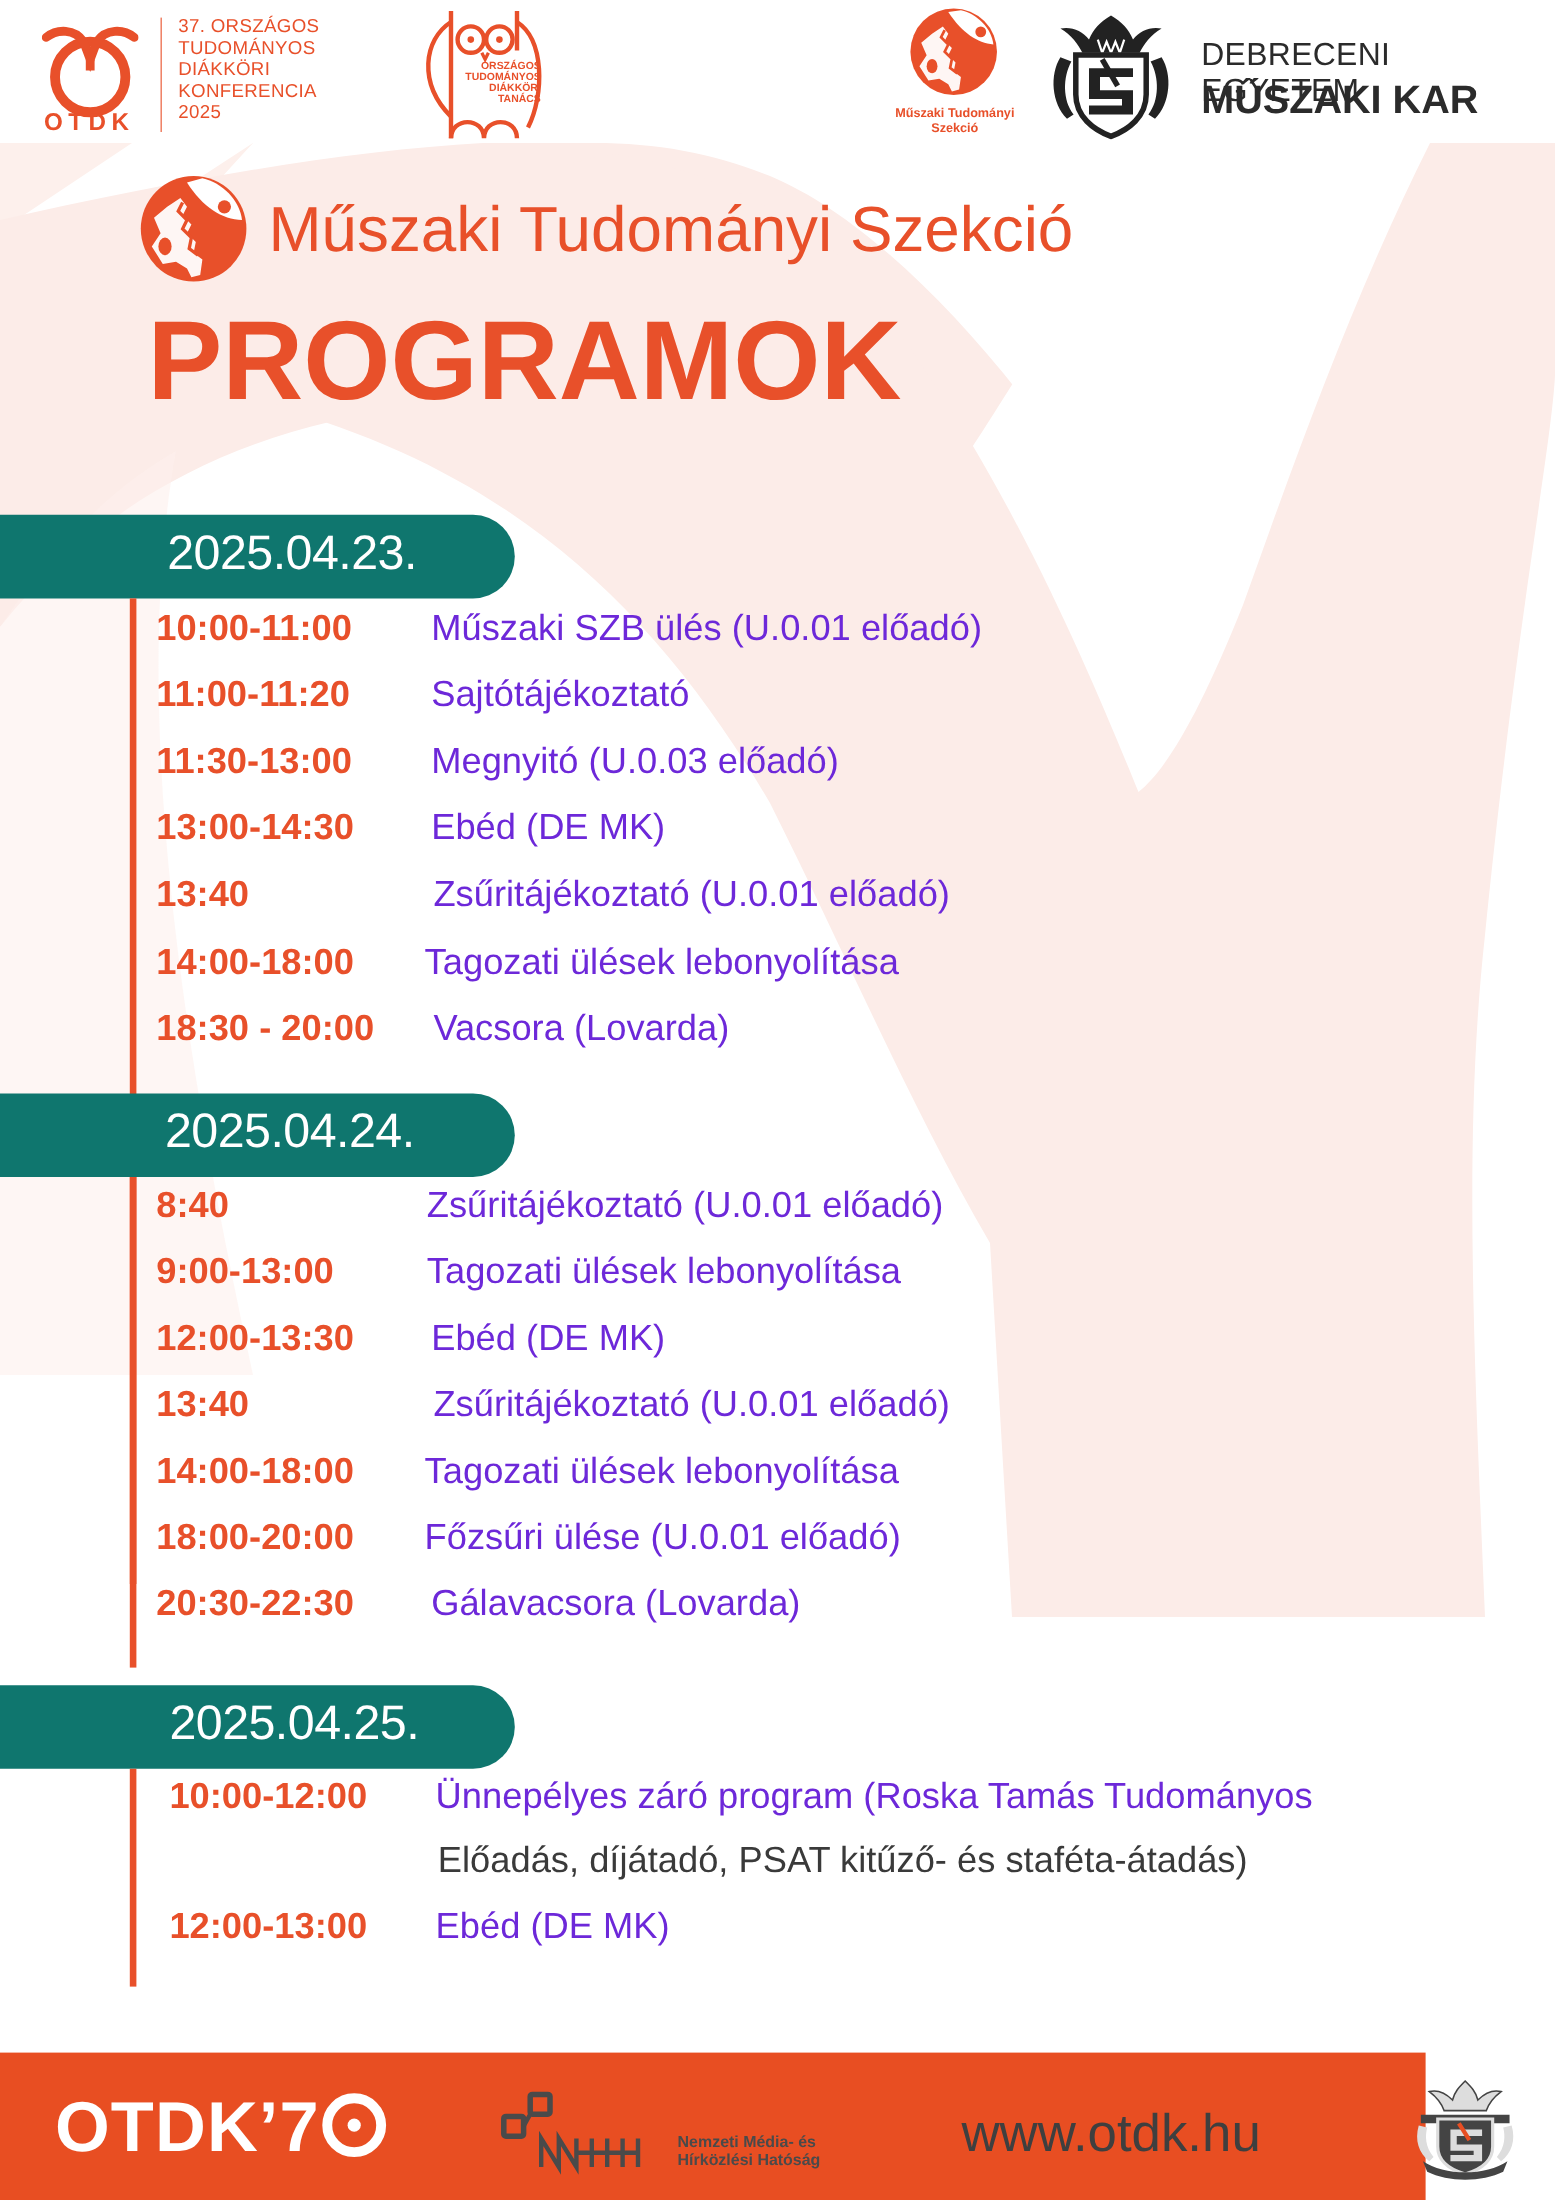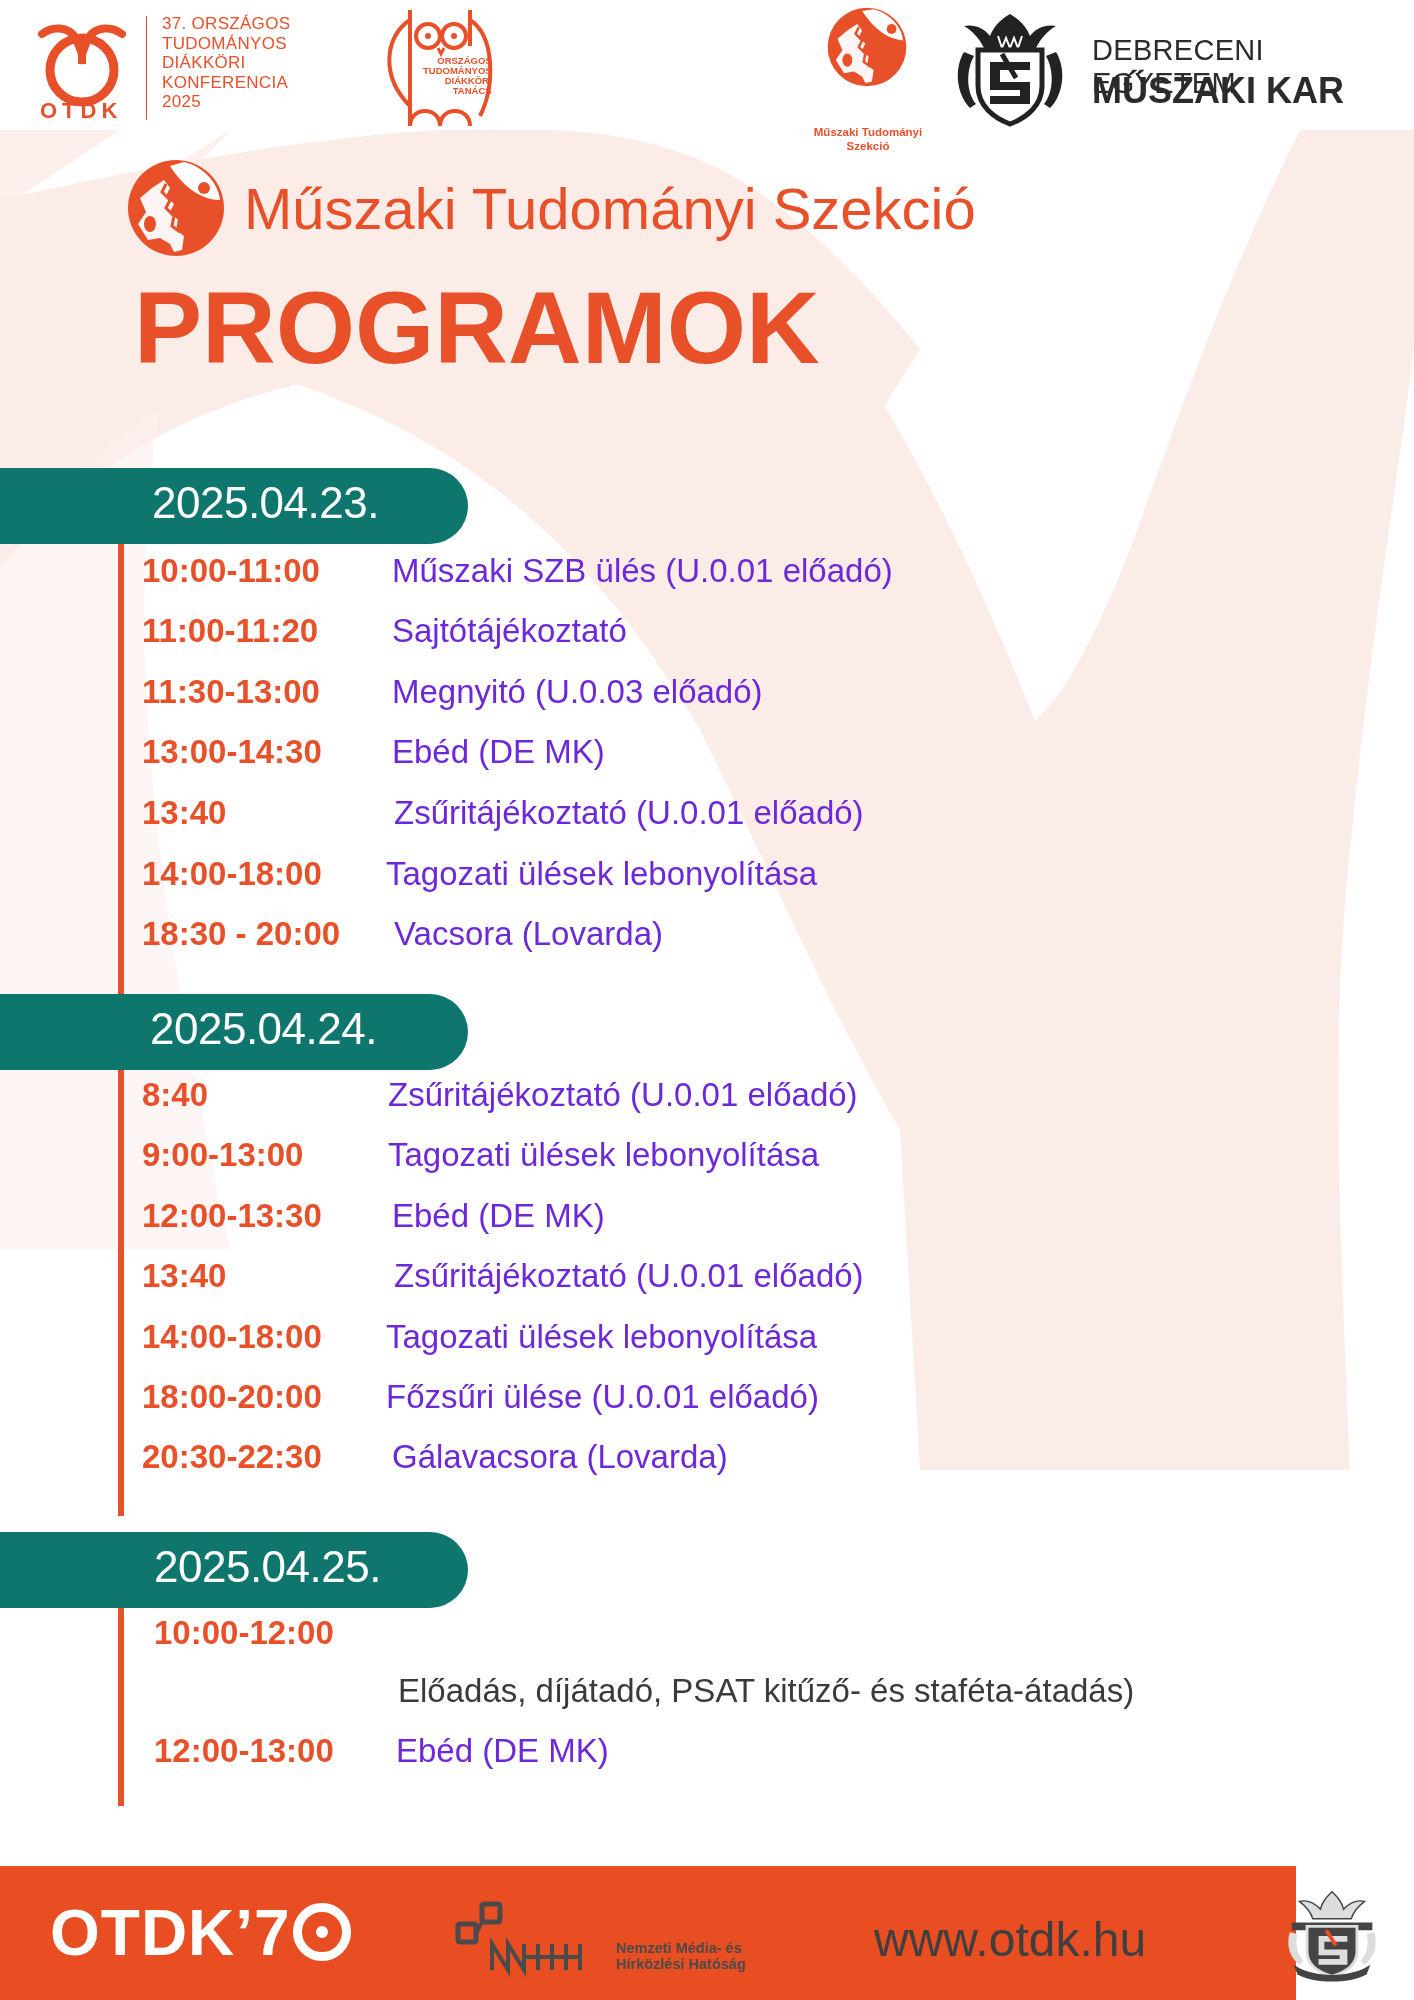--- a/index.html
+++ b/index.html
@@ -12,21 +12,21 @@
   
   .header { position: absolute; left: 0; top: 0; width: 1414px; height: 130px; background: #ffffff; z-index: 2; }
   .otdk-logo { position: absolute; left: 38px; top: 14px; width: 88px; height: 104px; }
   .otdk-logo-text { position: absolute; left: 40px; top: 98px; font-size: 22px; font-weight: bold; letter-spacing: 5px; color: #e8502a; }
   .otdk-divider { position: absolute; left: 146px; top: 16px; width: 1px; height: 104px; background: #e8502a; }
   .conf-title { position: absolute; left: 162px; top: 14px; font-size: 17px; line-height: 19.5px; color: #e8502a; letter-spacing: 0.3px; }
   .owl-logo { position: absolute; left: 380px; top: 6px; width: 120px; height: 120px; }
   .owl-text { position: absolute; left: 423px; top: 56px; font-size: 9.5px; line-height: 10px; color: #e8502a; font-weight: bold; text-align: right; }
 
   .mts-logo-small { position: absolute; left: 826px; top: 6px; width: 82px; height: 82px; }
-  .mts-logo-small-text { position: absolute; left: 808px; top: 96px; width: 120px; text-align: center; font-size: 11.5px; line-height: 14px; color: #e8502a; font-weight: bold; margin-top: 29px; }
+  .mts-logo-small-text { position: absolute; left: 808px; top: 96px; width: 120px; text-align: center; font-size: 11.5px; line-height: 14px; color: #e8502a; font-weight: bold; }
   .de-crest { position: absolute; left: 950px; top: 8px; width: 120px; height: 120px; }
   .de-title { position: absolute; left: 1092px; top: 34px; font-size: 29px; color: #2b2b2b; letter-spacing: 0.3px; }
   .de-subtitle { position: absolute; left: 1092px; top: 70px; font-size: 36px; font-weight: bold; color: #2b2b2b; }
 
   
   .section-title-row { position: absolute; left: 126px; top: 158px; height: 100px; z-index: 2; display: flex; align-items: center; }
   .section-icon { width: 100px; height: 100px; margin-right: 18px; }
   .section-name { font-size: 58px; color: #e8502a; letter-spacing: 0px; }
   .programs-title { position: absolute; left: 134px; top: 270px; font-size: 102px; font-weight: bold; color: #e8502a; z-index: 2; letter-spacing: 0px; }
 
@@ -216,20 +216,21 @@
 
 <div class="day" style="top:1532px;">
   <div class="day-badge">
     <div class="day-label" style="left:154px;">2025.04.25.</div>
   </div>
 </div>
 <div class="day-line" style="position:absolute; left:118px; top:1608px; height:198px; z-index:2;"></div>
 <div class="events" style="top:1614px; z-index:2;">
   <div class="event" style="top:0; height:110px;">
     <span class="event-time" style="left:154px;">10:00-12:00</span>
+    <span class="event-desc" style="left:396px;">Ünnepélyes záró program (Roska Tamás Tudományos</span>
     <span class="event-desc2" style="left:398px;">Előadás, díjátadó, PSAT kitűző- és staféta-átadás)</span>
   </div>
   <div class="event" style="top:118px;">
     <span class="event-time" style="left:154px;">12:00-13:00</span>
     <span class="event-desc" style="left:396px;">Ebéd (DE MK)</span>
   </div>
 </div>
 
 <div class="footer">
   <div class="footer-otdk70"><span>OTDK’7</span><span class="footer-otdk70-ring"></span></div>

